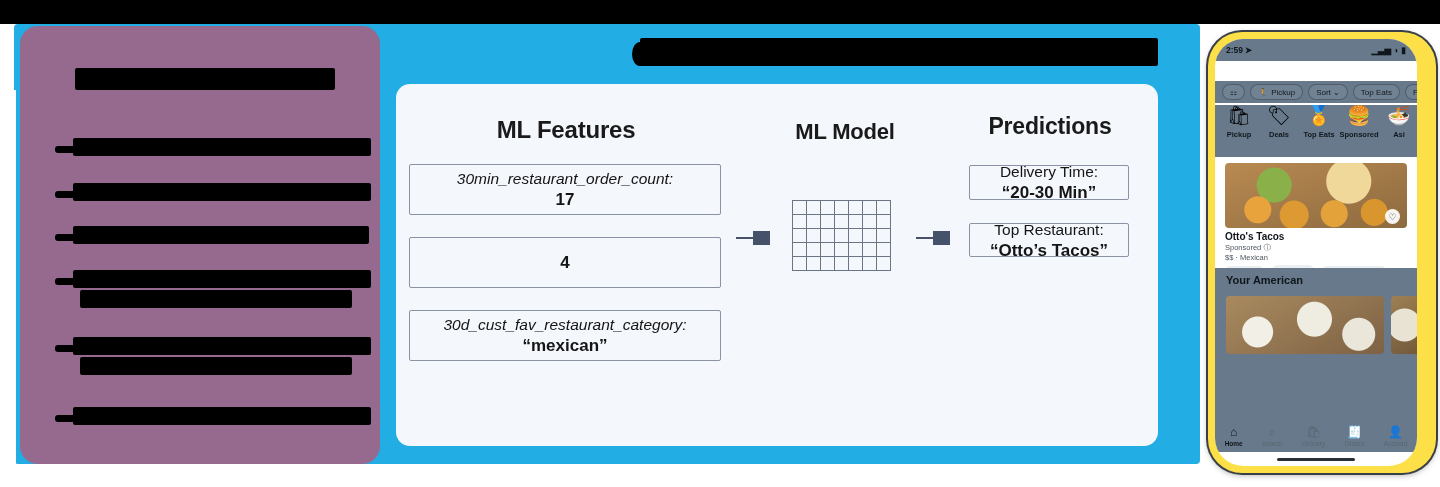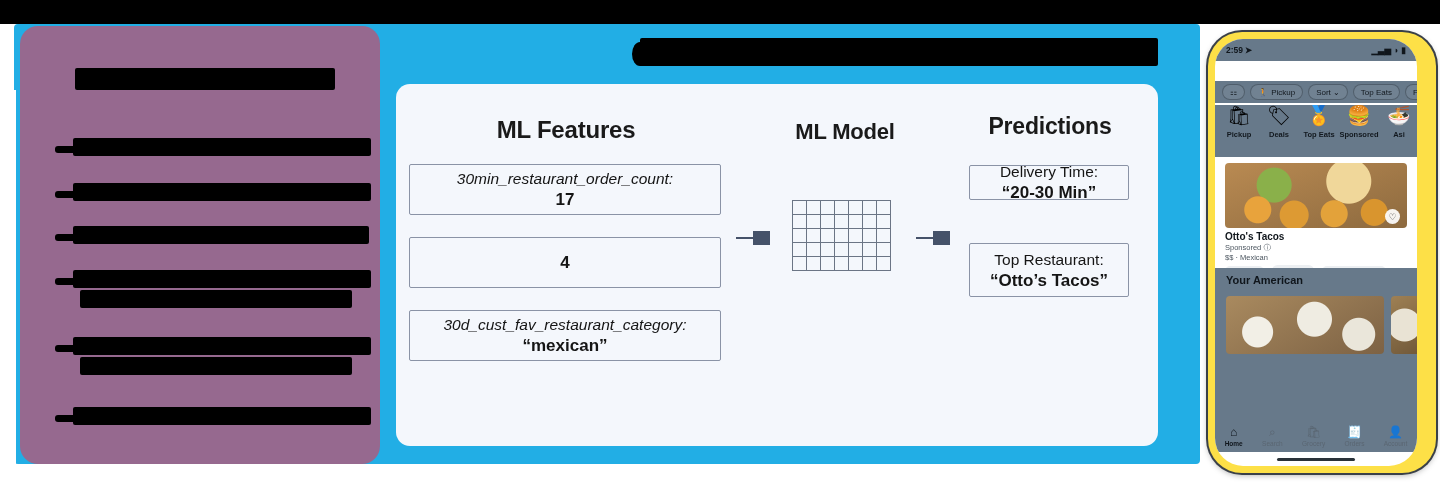--- a/index.html
+++ b/index.html
@@ -71,21 +71,21 @@
 
   .pred-box{
     position:absolute;left:969px;width:160px;
     background:#f4f7fc;border:1px solid #8a93a6;border-radius:2px;
     box-sizing:border-box;text-align:center;color:#151515;
     display:flex;flex-direction:column;justify-content:center;align-items:center;
   }
   .pred-box .k{font-size:15.5px;line-height:20px;}
   .pred-box .v{font-size:17px;font-weight:bold;line-height:21px;}
   #p1{top:165px;height:35px;}
-  #p2{top:243px;height:54px;}
+  #p2{top:223px;height:34px;}
 
   
   .arrow{position:absolute;height:14px;}
   .arrow .line{position:absolute;left:0;top:6px;height:2px;background:#455269;}
   .arrow .head{position:absolute;top:0;width:17px;height:14px;background:#455269;}
   #a1{left:736px;top:231px;width:34px;}
   #a1 .line{width:20px;}
   #a1 .head{left:17px;}
   #a2{left:916px;top:231px;width:34px;}
   #a2 .line{width:20px;}

